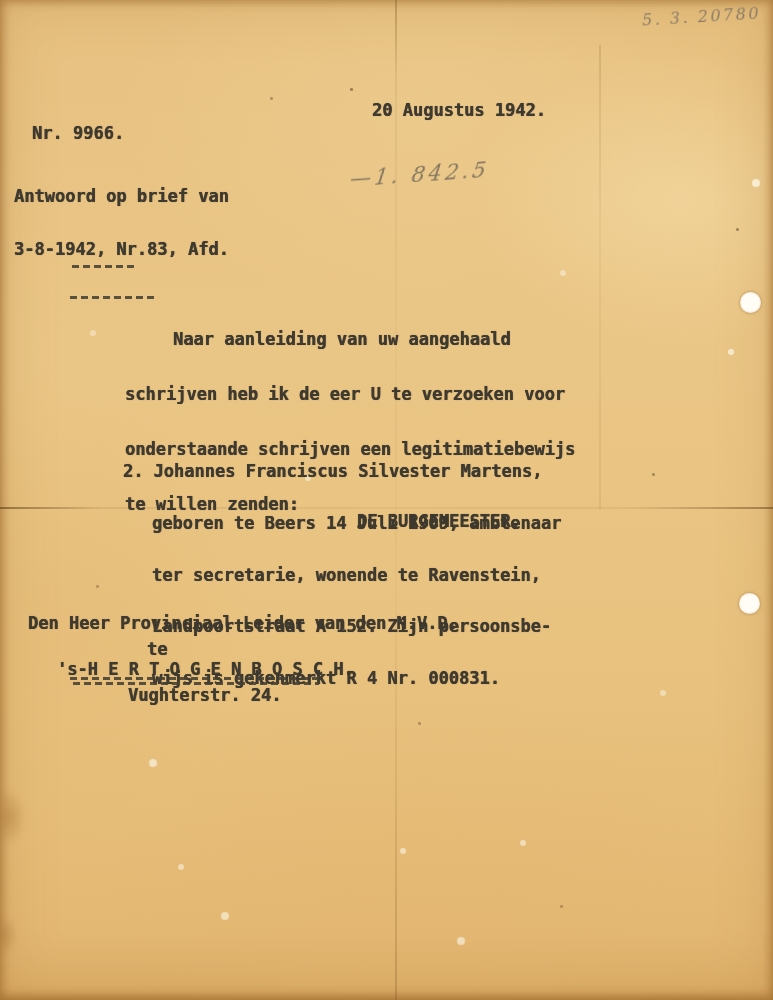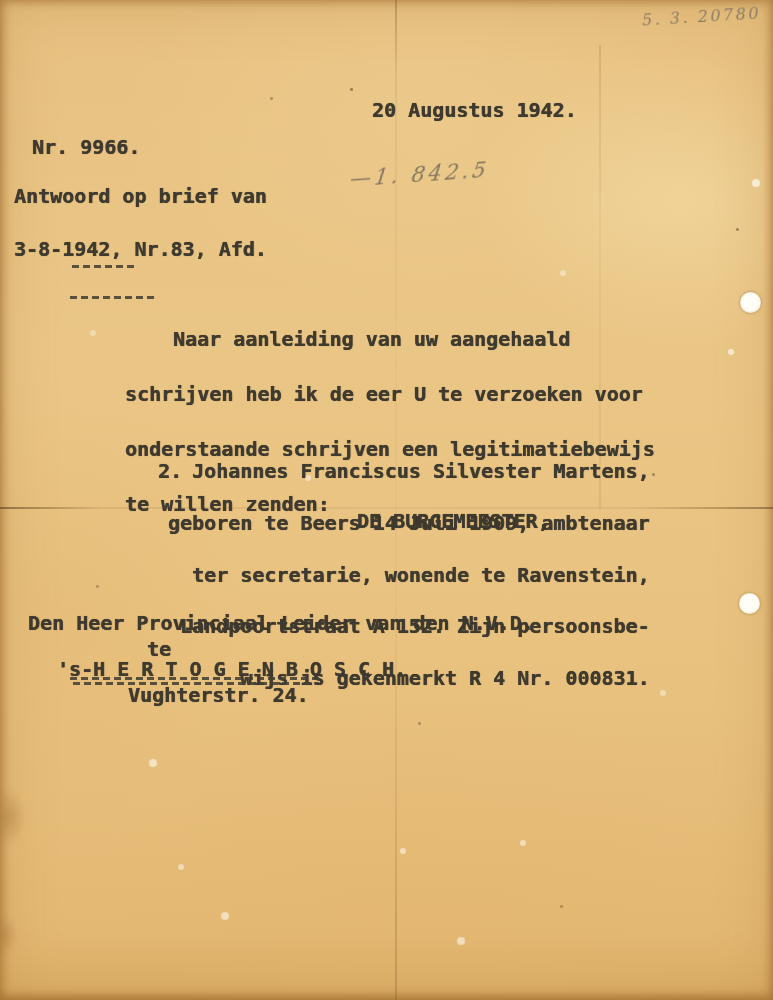--- a/index.html
+++ b/index.html
@@ -18,21 +18,21 @@
       inset 0 0 55px rgba(165,115,50,.28),
       inset 0 -5px 10px rgba(135,82,24,.42),
       inset 0 4px 9px rgba(150,100,40,.25),
       inset 5px 0 10px rgba(150,100,40,.20),
       inset -4px 0 8px rgba(150,100,40,.18);
     font-family:"DejaVu Sans Mono", monospace;
   }
   .typed{
     position:absolute;
     font-family:"DejaVu Sans Mono", monospace;
-    font-size:20px;
+    font-size:17px;
     font-weight:700;
     line-height:18.4px;
     color:#3f3a30;
     letter-spacing:0;
     white-space:pre;
     text-shadow:0.4px 0.4px 0.7px rgba(52,47,38,.85), -0.2px 0 0.5px rgba(52,47,38,.45);
     filter:blur(.22px);
   }
   .tight{line-height:17.5px;}
   .itemlines{line-height:17.2px;}
@@ -144,41 +144,41 @@
   <div class="flecks-light"></div>
   <div class="flecks-dark"></div>
 
   <div class="hole" style="left:740px;top:292px;"></div>
   <div class="hole" style="left:739px;top:593px;"></div>
 
   <div class="pencil pencil-archive">5. 3. 20780</div>
   <div class="pencil pencil-registry">—1. 842.5</div>
 
   <div class="typed" style="left:372px;top:101px;">20 Augustus 1942.</div>
-  <div class="typed" style="left:32px;top:138px;">Nr. 9966.</div>
+  <div class="typed" style="left:32px;top:124px;">Nr. 9966.</div>
 
   <div class="typed tight" style="left:14px;top:153px;">
     <div>Antwoord op brief van</div>
     <div>3-8-1942, Nr.83, Afd.</div>
     <div class="dash-rule" style="margin-left:56px;width:86px;margin-top:3px;"></div>
   </div>
 
   <div class="typed tight" style="left:14px;top:225px;">
     <div class="dash-rule" style="margin-left:58px;width:62px;margin-top:5px;"></div>
   </div>
 
   <div class="typed" style="left:125px;top:281px;">
     <div class="indent1">Naar aanleiding van uw aangehaald</div>
     <div>schrijven heb ik de eer U te verzoeken voor</div>
     <div>onderstaande schrijven een legitimatiebewijs</div>
     <div>te willen zenden:</div>
   </div>
 
 
-  <div class="typed itemlines" style="left:139px;top:429px;text-align:right;">
+  <div class="typed itemlines" style="left:123px;top:429px;">
     <div><span>2.</span><span class="numgap">Johannes Franciscus Silvester Martens,</span></div>
     <div class="hang">geboren te Beers 14 Juli 1909, ambtenaar</div>
     <div class="hang">ter secretarie, wonende te Ravenstein,</div>
     <div class="hang">Landpoortstraat A 152. Zijn persoonsbe-</div>
     <div class="hang">wijs is gekenmerkt R 4 Nr. 000831.</div>
   </div>
 
   <div class="typed" style="left:357px;top:512px;">DE BURGEMEESTER,</div>
 
   <div class="typed" style="left:28px;top:614px;">Den Heer Provinciaal Leider van den N.V.D.</div>

